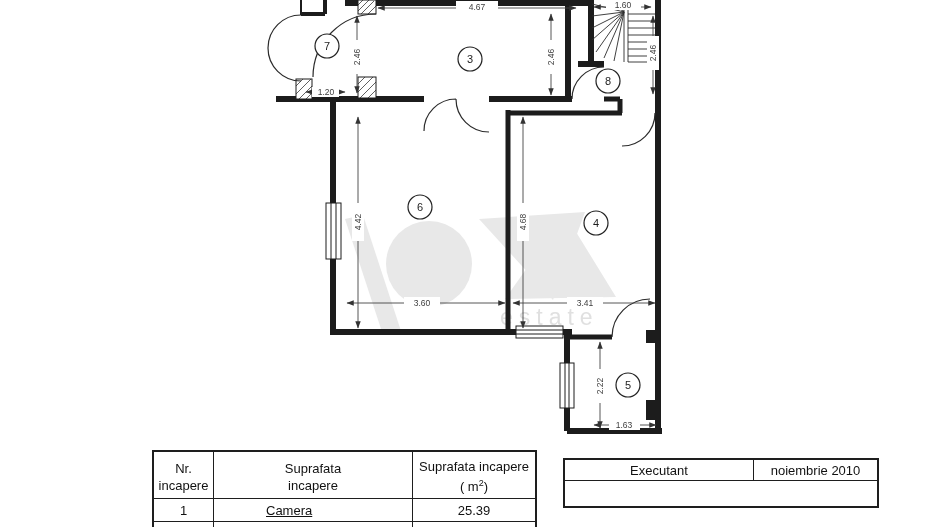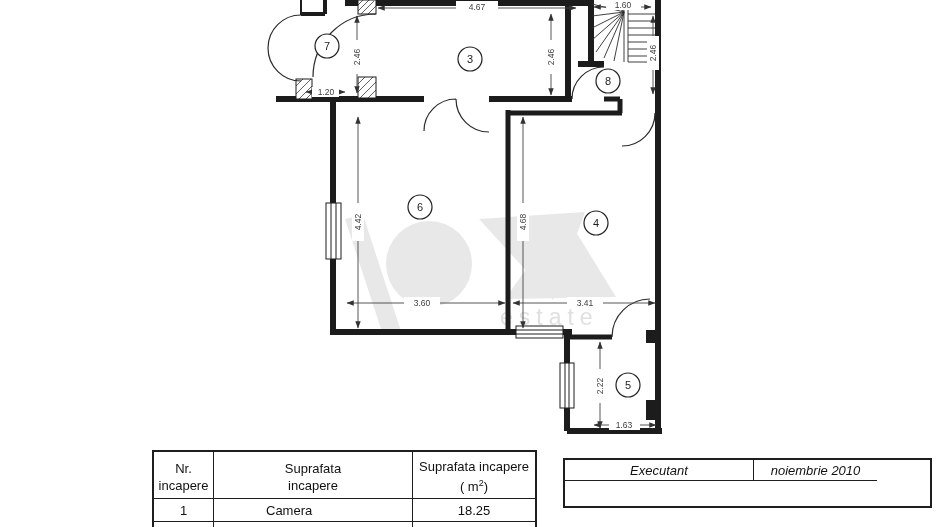--- a/index.html
+++ b/index.html
@@ -13,23 +13,23 @@
   
   .tbl{position:absolute;background:#fff;border:2px solid #1e1e1e;box-sizing:border-box;
        display:grid;font-size:13px;color:#111;}
   .cell{border-right:1px solid #1e1e1e;border-bottom:1px solid #1e1e1e;
         display:flex;align-items:center;justify-content:center;box-sizing:border-box;
         background:#fff;}
   .cell.last-col{border-right:none;}
   .hdr{flex-direction:column;line-height:17px;text-align:center;padding-top:3px;}
   .rooms-tbl{left:152px;top:450px;width:385px;
        grid-template-columns:60px 199px 122px;grid-template-rows:47px 23px 23px;}
-  .name-cell{justify-content:flex-start;padding-left:52px;}
-  .info-tbl{left:563px;top:458px;width:369px;
-       grid-template-columns:189px 123px;grid-template-rows:21px 25px;font-style:italic;}
+  .name-cell{justify-content:flex-start;padding-left:52px;text-decoration:underline;}
+  .info-tbl{left:563px;top:458px;width:316px;
+       grid-template-columns:189px 123px;grid-template-rows:21px 25px;}
   .bold{font-weight:bold;}
   sup{font-size:9px;}
 </style>
 </head>
 <body>
 
 <div class="stage">
 
 <svg width="938" height="450" viewBox="0 0 938 450">
   <defs>
@@ -210,21 +210,21 @@
     <span>Suprafata</span>
     <span>incapere</span>
   </div>
   <div class="cell hdr last-col">
     <span>Suprafata incapere</span>
     <span><span>( m</span><sup>2</sup><span>)</span></span>
   </div>
 
   <div class="cell">1</div>
   <div class="cell name-cell">Camera</div>
-  <div class="cell last-col">18.25</div>
+  <div class="cell last-col">25.39</div>
 
   <div class="cell">2</div>
   <div class="cell name-cell">Camera</div>
   <div class="cell last-col">13.34</div>
 </div>
 
 
 <div class="tbl info-tbl">
   <div class="cell">Executant</div>
   <div class="cell last-col">noiembrie 2010</div>

